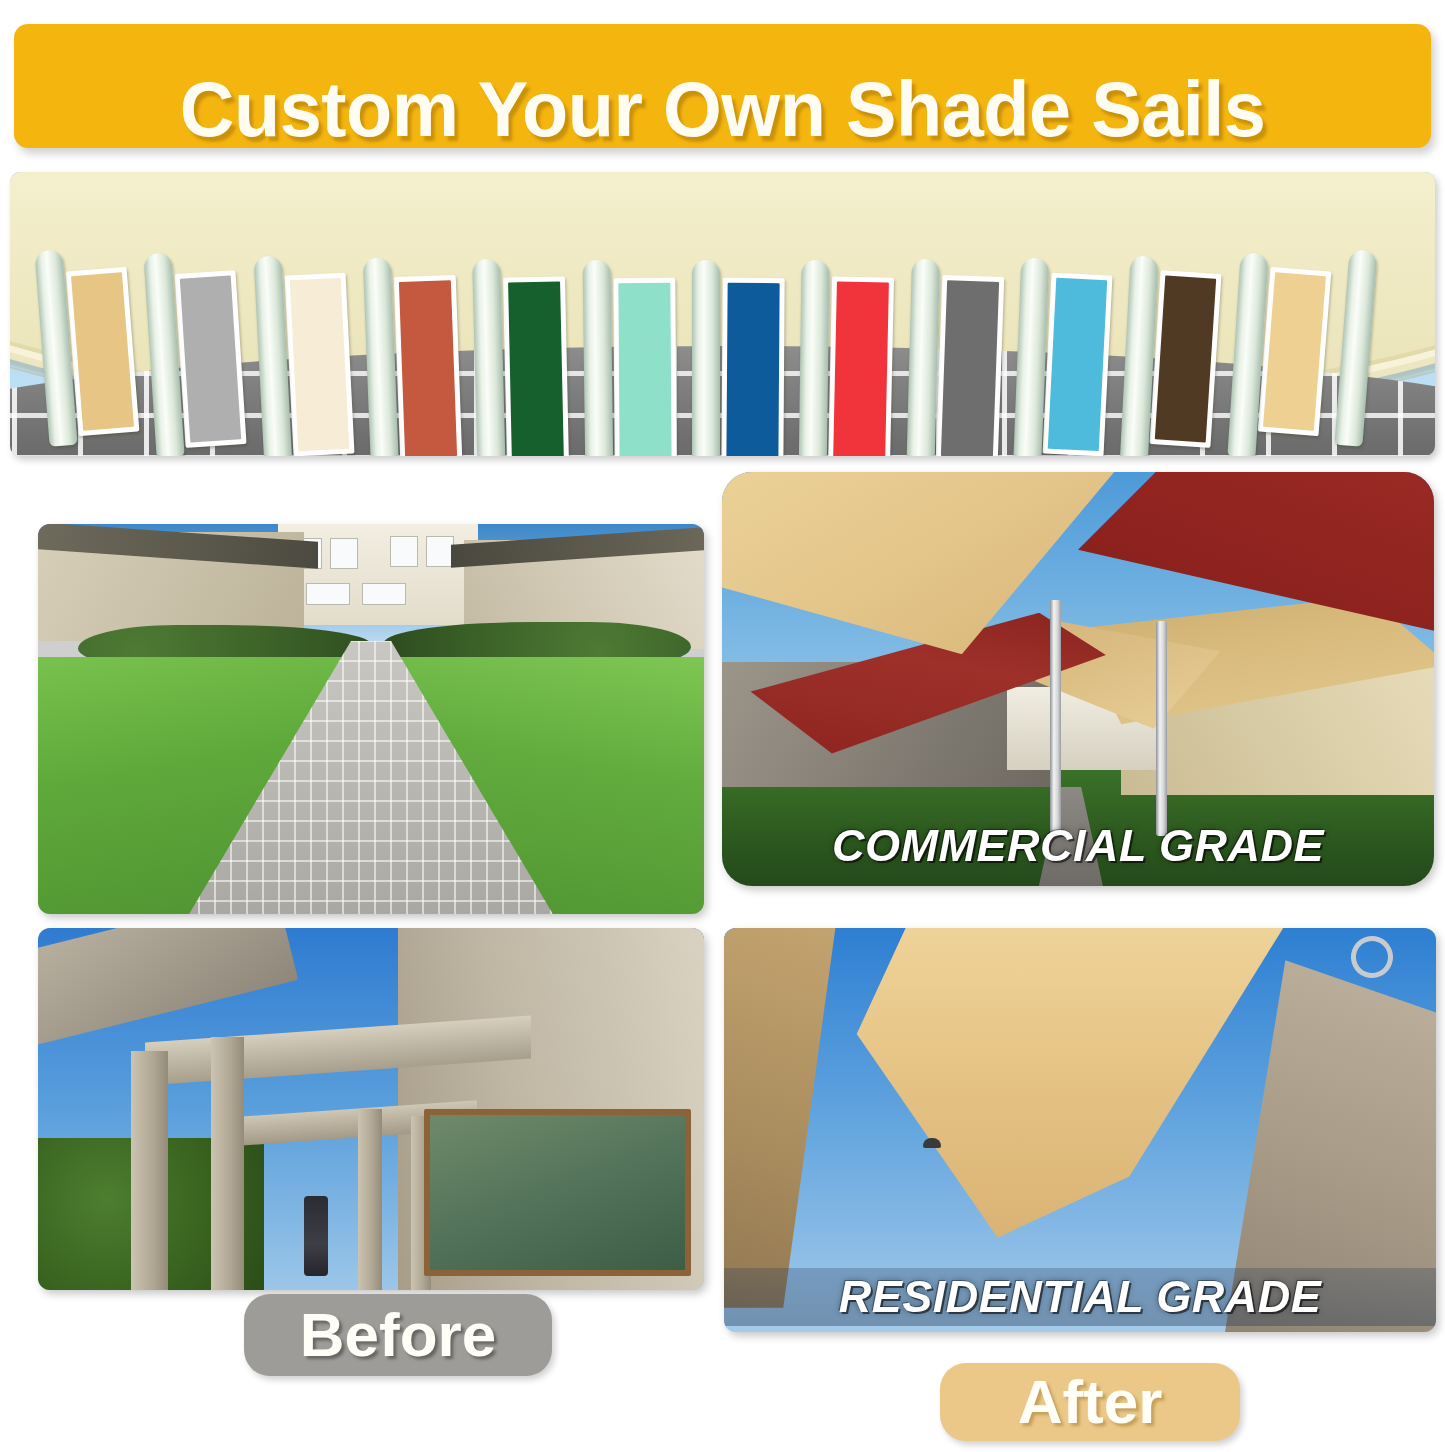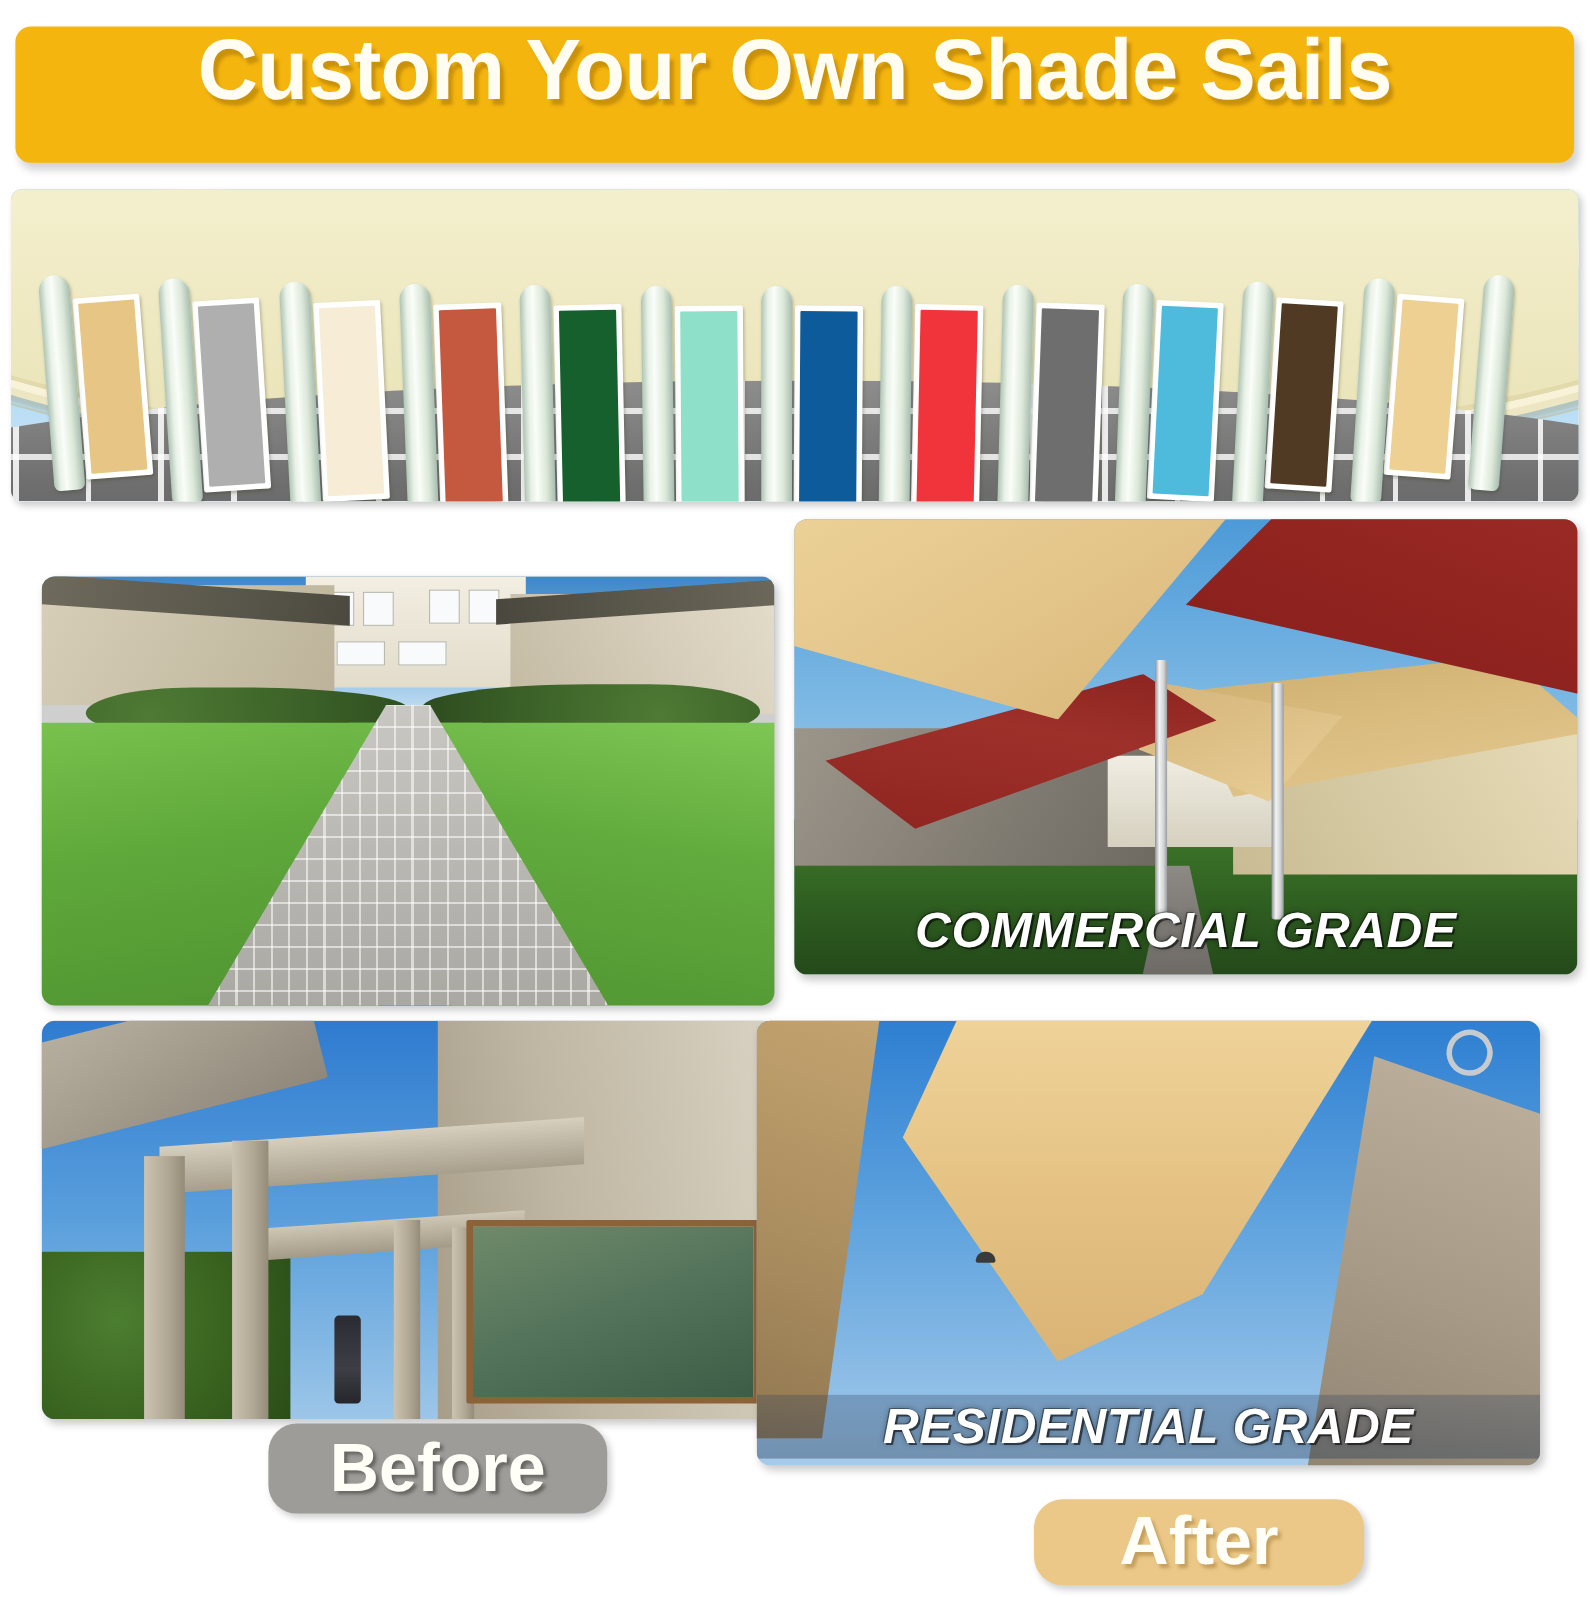--- a/index.html
+++ b/index.html
@@ -12,21 +12,21 @@
   .page { position: relative; width: 1445px; height: 1452px; background: #fff; }
 
   
   .header-banner {
     position: absolute;
     left: 14px; top: 24px;
     width: 1417px; height: 124px;
     background: #F5B50F;
     border-radius: 14px;
     box-shadow: 4px 6px 8px rgba(0,0,0,0.18);
-    display: flex; align-items: flex-start; justify-content: center;
+    display: flex; align-items: flex-end; justify-content: center;
   }
   .header-title {
     font-family: "Liberation Sans", sans-serif;
     font-weight: 700;
     font-size: 78px;
     line-height: 1;
     color: #FFFDF2;
     letter-spacing: -0.5px;
     white-space: nowrap;
     text-shadow: 4px 5px 3px rgba(120,80,0,0.35);
@@ -108,23 +108,23 @@
 
   
   .panel {
     position: absolute;
     border-radius: 12px;
     overflow: hidden;
     box-shadow: 3px 4px 8px rgba(0,0,0,0.22);
     background: #cfcfcf;
   }
   .panel-tl { left: 38px;  top: 524px; width: 666px; height: 390px; }
-  .panel-tr { left: 722px; top: 472px; width: 712px; height: 414px; }
+  .panel-tr { left: 722px; top: 472px; width: 712px; height: 414px; border-radius: 30px; }
   .panel-bl { left: 38px;  top: 928px; width: 666px; height: 362px; }
-  .panel-br { left: 688px; top: 928px; width: 712px; height: 404px; }
+  .panel-br { left: 724px; top: 928px; width: 712px; height: 404px; }
   .photo { position: absolute; inset: 0; overflow: hidden; }
 
   
   .tl-sky { position:absolute; left:0; top:0; width:100%; height:30%;
             background:linear-gradient(180deg,#3E87C8 0%,#79B4E2 60%,#BBD9EF 100%); }
   .tl-bldg-c { position:absolute; left:36%; top:0; width:30%; height:26%;
                background:linear-gradient(180deg,#F2EEE1 0%, #E2DCCB 100%); }
   .tl-win { position:absolute; background:#F8FAFB; border:1px solid #b9b9ad; }
   .tl-bldg-l { position:absolute; left:0; top:2%; width:40%; height:28%;
                background:linear-gradient(120deg,#D7CFB8 0%, #BCB29A 100%); }

